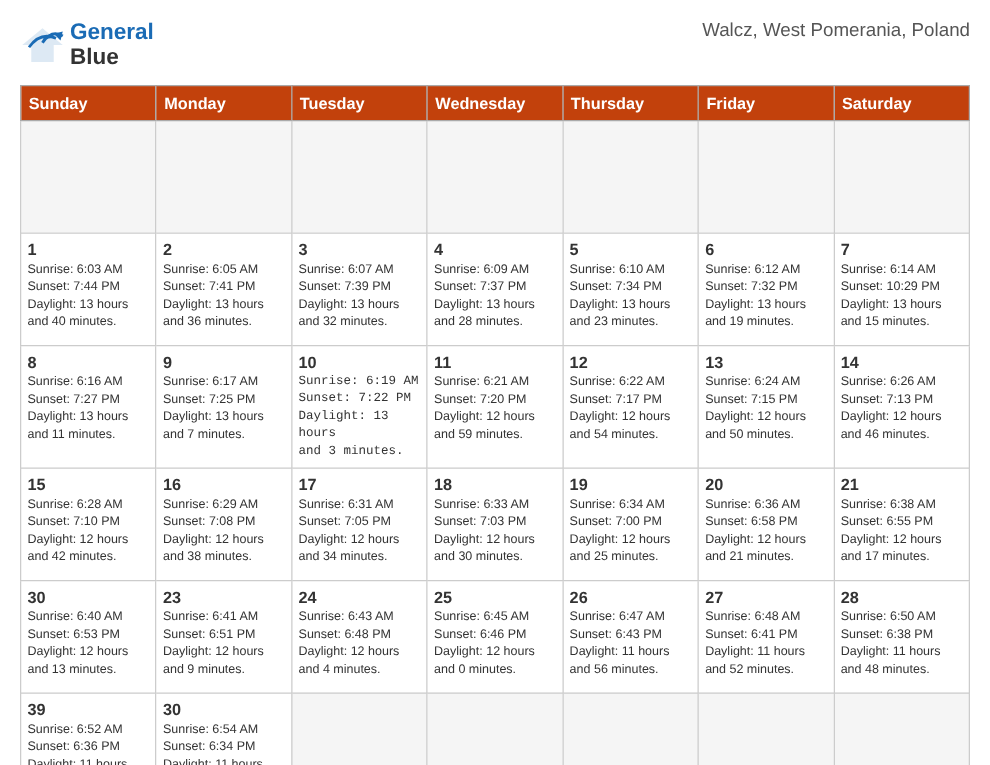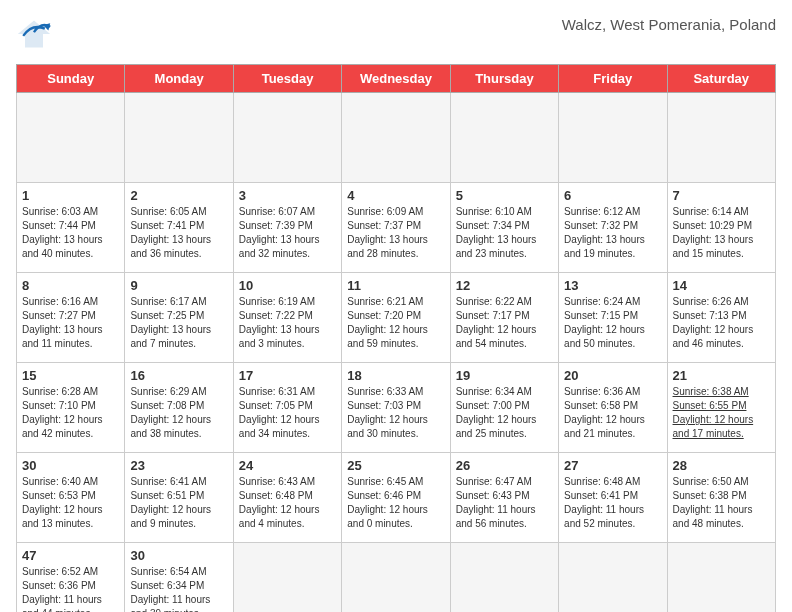--- a/index.html
+++ b/index.html
@@ -43,23 +43,23 @@
     .location {
       font-size: 15px;
       color: #555;
     }
     .calendar {
       width: 100%;
       border-collapse: collapse;
       table-layout: fixed;
     }
     .calendar th {
-      background: #ef4444;
+      background: #c2410c;
       color: #fff;
-      text-align: center;
+      text-align: left;
       padding: 6px 6px;
       font-size: 13px;
       font-weight: bold;
       border: 1px solid #aaa;
     }
     .calendar td {
       border: 1px solid #ccc;
       vertical-align: top;
       padding: 5px 5px;
       font-size: 10.5px;
@@ -86,20 +86,26 @@
 <body>
 
 <div class="header">
   <div class="logo">
     <svg class="logo-icon" viewBox="0 0 40 40">
 
       <polygon points="20,5 38,20 30,20 30,35 10,35 10,20 2,20" fill="#1a6bb5" opacity="0.15"></polygon>
       <path d="M 8 22 Q 18 8 32 14 Q 24 10 20 18 Q 28 6 38 12" stroke="#1a6bb5" stroke-width="2.5" fill="none"></path>
       <path d="M 30 10 L 38 8 L 36 16" fill="#1a6bb5"></path>
     </svg>
+    <div>
+      <div class="logo-text">
+        <span class="blue">General</span><br>
+        <span>Blue</span>
+      </div>
+    </div>
   </div>
   <div class="title-block">
     <div class="location">Walcz, West Pomerania, Poland</div>
   </div>
 </div>
 
 <table class="calendar">
   <thead>
     <tr>
     <th>Sunday</th>
@@ -182,21 +188,21 @@
         </td>
         <td>
           <span class="day-num">9</span>
           <div class="cell-text" style="white-space: pre-line;">Sunrise: 6:17 AM
 Sunset: 7:25 PM
 Daylight: 13 hours
 and 7 minutes.</div>
         </td>
         <td>
           <span class="day-num">10</span>
-          <div class="cell-text" style="white-space: pre-line;">Sunrise: 6:19 AM
+          <div class="cell-text" style="white-space: pre-line; font-family: Liberation Mono, monospace;">Sunrise: 6:19 AM
 Sunset: 7:22 PM
 Daylight: 13 hours
 and 3 minutes.</div>
         </td>
         <td>
           <span class="day-num">11</span>
           <div class="cell-text" style="white-space: pre-line;">Sunrise: 6:21 AM
 Sunset: 7:20 PM
 Daylight: 12 hours
 and 59 minutes.</div>
@@ -261,21 +267,21 @@
         </td>
         <td>
           <span class="day-num">20</span>
           <div class="cell-text" style="white-space: pre-line;">Sunrise: 6:36 AM
 Sunset: 6:58 PM
 Daylight: 12 hours
 and 21 minutes.</div>
         </td>
         <td>
           <span class="day-num">21</span>
-          <div class="cell-text" style="white-space: pre-line; text-decoration: underline;">Sunrise: 6:38 AM
+          <div class="cell-text" style="white-space: pre-line;">Sunrise: 6:38 AM
 Sunset: 6:55 PM
 Daylight: 12 hours
 and 17 minutes.</div>
         </td>
       </tr>
       <tr>
         <td>
           <span class="day-num">30</span>
           <div class="cell-text" style="white-space: pre-line;">Sunrise: 6:40 AM
 Sunset: 6:53 PM
@@ -320,21 +326,21 @@
         <td>
           <span class="day-num">28</span>
           <div class="cell-text" style="white-space: pre-line;">Sunrise: 6:50 AM
 Sunset: 6:38 PM
 Daylight: 11 hours
 and 48 minutes.</div>
         </td>
       </tr>
       <tr>
         <td>
-          <span class="day-num">47</span>
+          <span class="day-num">39</span>
           <div class="cell-text" style="white-space: pre-line;">Sunrise: 6:52 AM
 Sunset: 6:36 PM
 Daylight: 11 hours
 and 44 minutes.</div>
         </td>
         <td>
           <span class="day-num">30</span>
           <div class="cell-text" style="white-space: pre-line;">Sunrise: 6:54 AM
 Sunset: 6:34 PM
 Daylight: 11 hours

